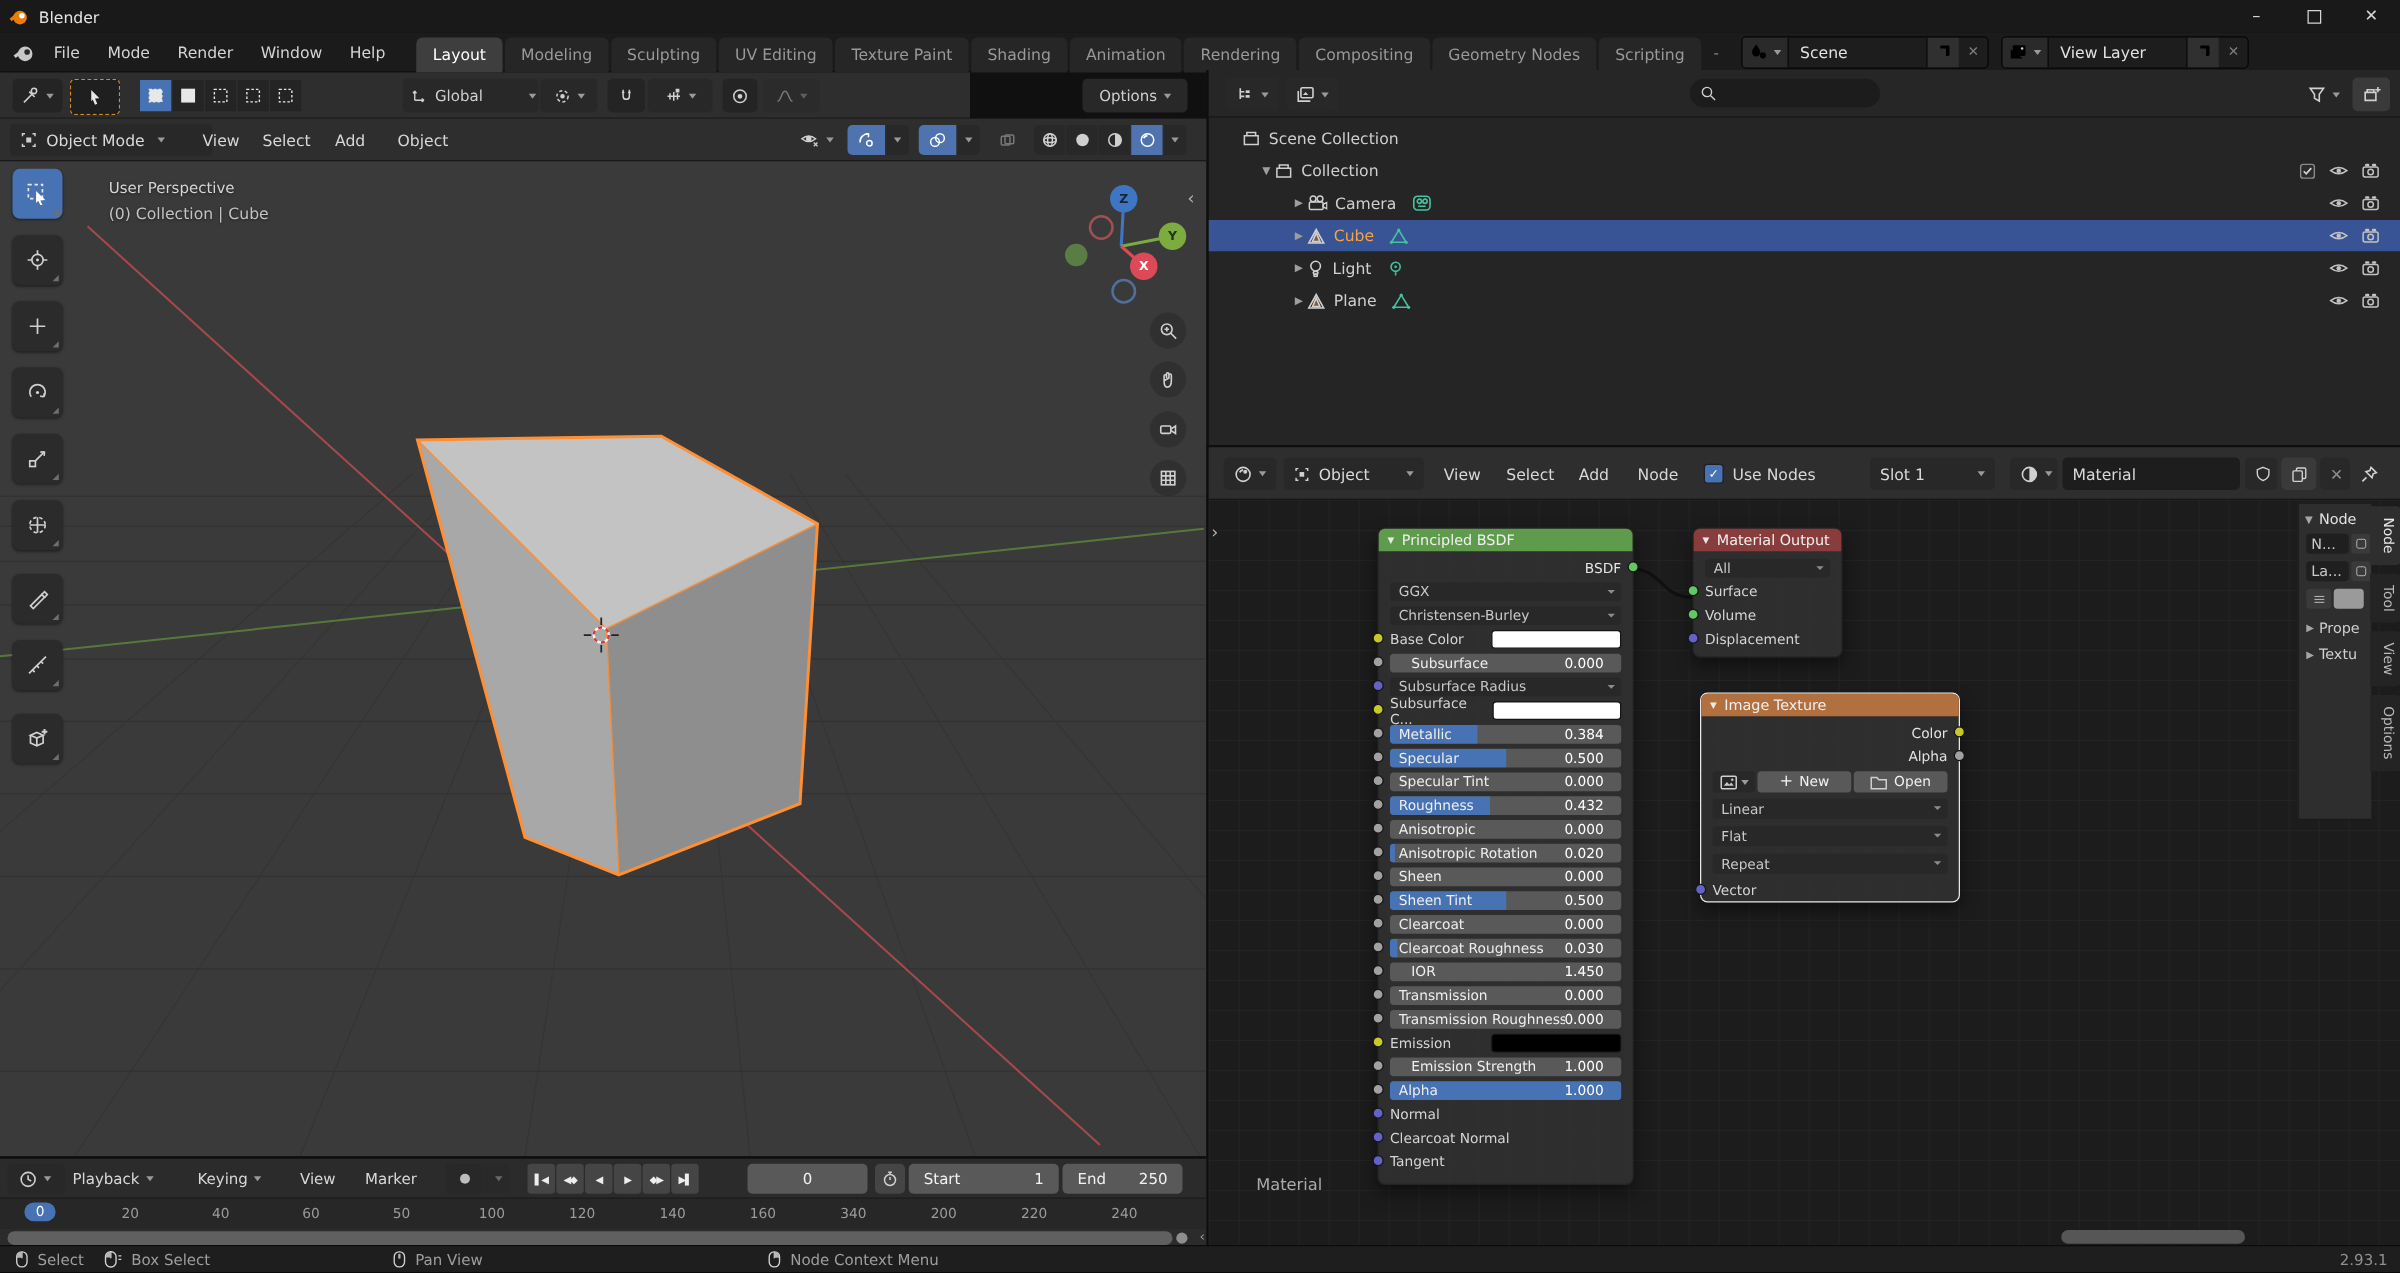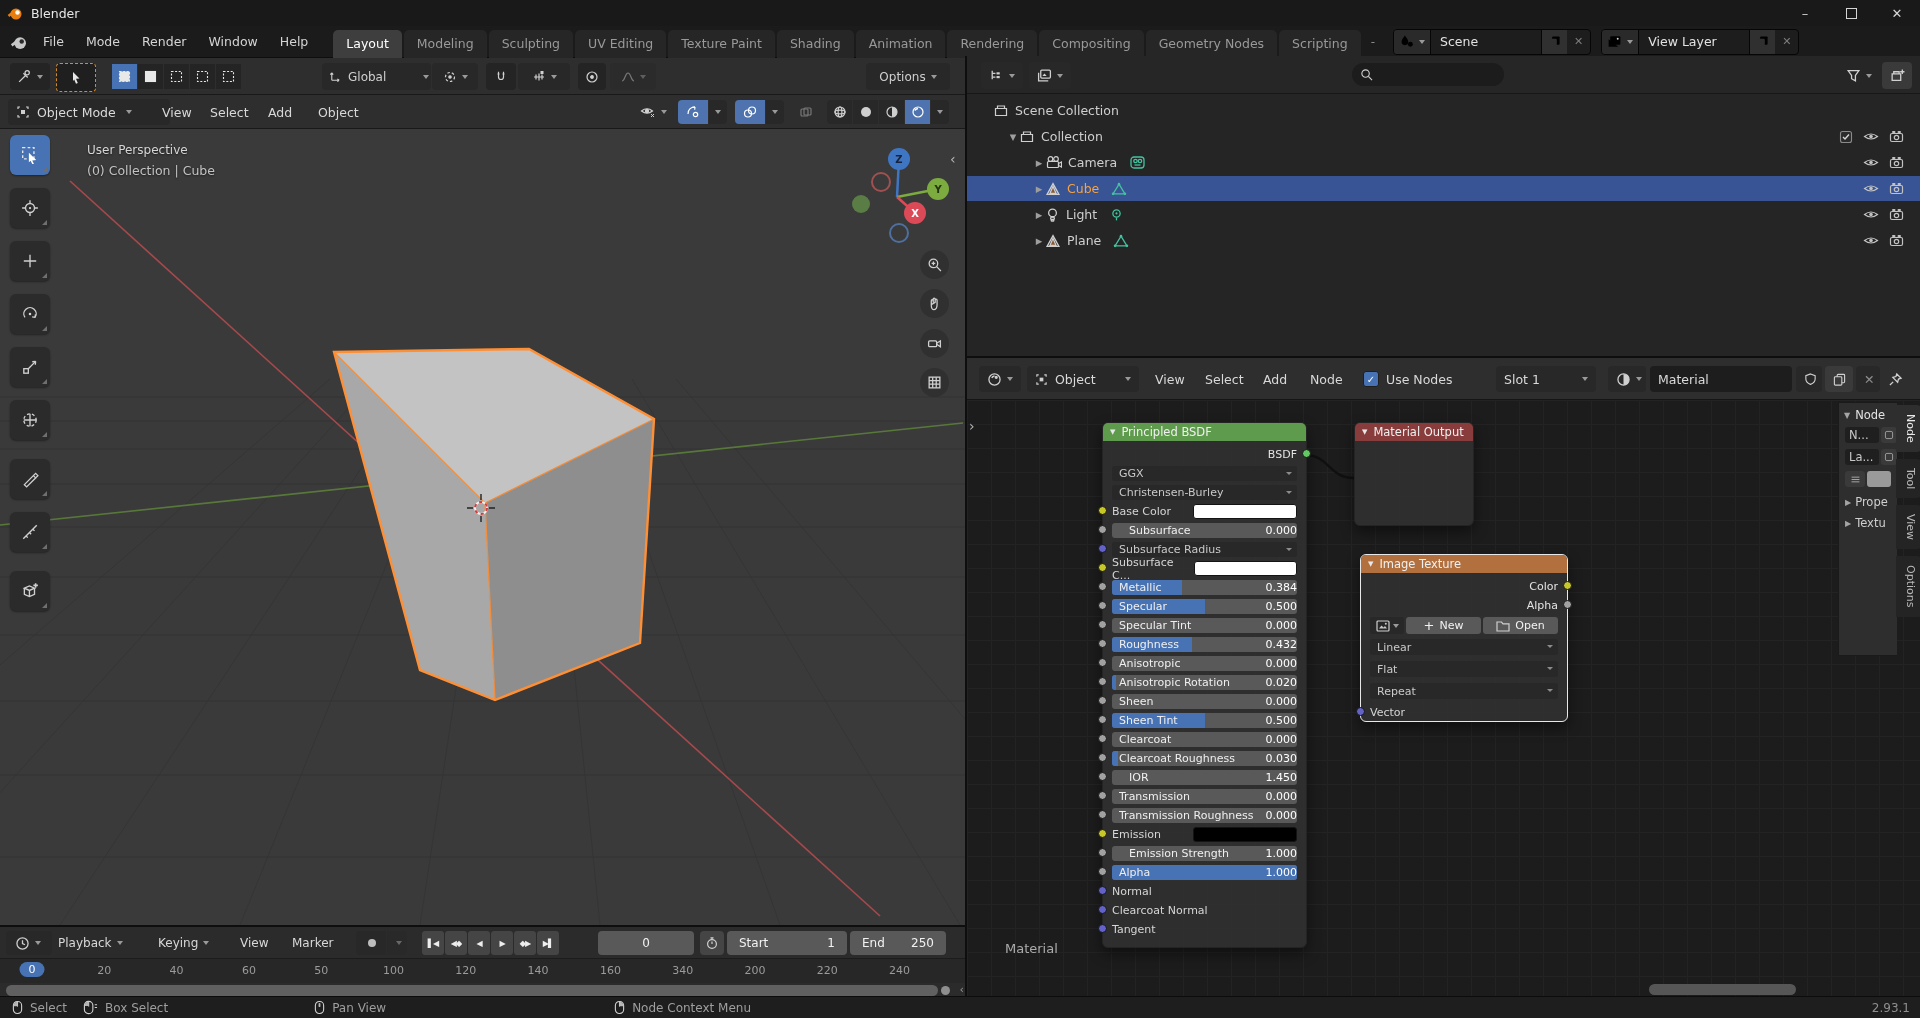--- a/index.html
+++ b/index.html
@@ -26,21 +26,21 @@
   .ws-tab{background:#262626;color:#999;font-size:12.5px;padding:6px 13px 7px;margin-right:2px;border-radius:5px 5px 0 0;white-space:nowrap;}
   .ws-tab.active{background:#3e3e3e;color:#fff;}
   #ws-dash{color:#8a8a8a;margin:0 8px;}
   .idblock{display:flex;align-items:center;height:24px;background:#1d1d1d;border:1px solid #060606;border-radius:4px;overflow:hidden;margin-left:10px;}
   .idblock .iseg{background:#2a2a2a;height:100%;display:flex;align-items:center;padding:0 5px;border-right:1px solid #060606;}
   .idblock .itext{padding:0 9px;color:#e2e2e2;font-size:12.5px;min-width:92px;}
   .idblock .ibtn{background:#303030;height:100%;display:flex;align-items:center;padding:0 6px;border-left:1px solid #060606;}
   .idblock .ix{color:#7d7d7d;padding:0 7px;font-size:11px;}
 
   
-  #toolsettings{left:0;top:58px;width:965px;height:37px;background:#2e2e2e;border-bottom:1px solid #191919;box-sizing:border-box;padding-left:21px;}
+  #toolsettings{left:0;top:58px;width:776px;height:37px;background:#2e2e2e;border-bottom:1px solid #191919;box-sizing:border-box;padding-left:21px;}
   .tsbtn{position:absolute;top:5px;height:27px;background:#242424;border-radius:4px;display:flex;align-items:center;justify-content:center;color:#cfcfcf;}
   .tsbtn.lite{background:#282828;}
   .modebtn{position:absolute;top:6px;width:25px;height:25px;background:#242424;display:flex;align-items:center;justify-content:center;}
   .modebtn.active{background:#4772b3;}
 
   
   #outliner{left:965px;top:56px;width:955px;height:300px;background:#252525;border-left:2px solid #0e0e0e;box-sizing:border-box;}
   #outliner-header{position:absolute;left:0;top:0;width:100%;height:38px;background:#262626;border-bottom:1px solid #171717;box-sizing:border-box;}
   #ol-search{position:absolute;left:385px;top:7px;width:152px;height:23px;background:#1c1c1c;border-radius:12px;display:flex;align-items:center;padding-left:8px;box-sizing:border-box;}
   .olrow{position:absolute;left:0;width:100%;height:25px;display:flex;align-items:center;font-size:12.5px;color:#cfcfcf;}
@@ -88,21 +88,21 @@
   .nbody{position:relative;padding:6px 9px 0;}
   .nrow{position:relative;height:15px;margin-bottom:4px;display:flex;align-items:center;}
   .sock{position:absolute;width:9px;height:9px;border-radius:50%;border:1px solid #141414;top:2px;box-sizing:border-box;}
   .sock.l{left:-14px;} .sock.r{right:-14px;}
   .nmenu{position:relative;flex:1;height:15px;background:#282828;border-radius:3px;color:#c9c9c9;display:flex;align-items:center;padding:0 7px;}
   .nmenu::after{content:"";position:absolute;right:5px;top:6px;border-left:3px solid transparent;border-right:3px solid transparent;border-top:3.5px solid #8c8c8c;}
   .nslider{position:relative;flex:1;height:15px;background:#595959;border-radius:3px;overflow:hidden;display:flex;align-items:center;}
   .nslider .fill{position:absolute;left:0;top:0;bottom:0;background:#4772b3;}
   .nslider .slbl{position:relative;margin-left:7px;color:#efefef;flex:1;white-space:nowrap;overflow:hidden;}
   .nslider .slbl.ind{margin-left:17px;}
-  .nslider .sval{position:relative;margin-right:0;color:#fff;}
+  .nslider .sval{position:relative;margin-right:14px;color:#fff;}
   .nswatch{width:104px;height:15px;border-radius:3px;border:1px solid #141414;margin-left:auto;box-sizing:border-box;}
   .rout{justify-content:flex-end;color:#e3e3e3;}
   .ibrow{display:flex;gap:2px;height:17px;margin-bottom:5px;}
   .ibtn2{background:#595959;border-radius:3px;color:#f2f2f2;display:flex;align-items:center;justify-content:center;flex:1;gap:5px;}
   .iimg{background:#282828;border-radius:3px;width:34px;display:flex;align-items:center;justify-content:center;}
 
   
   #npanel{position:absolute;left:871px;top:2px;width:58px;height:252px;background:#2e2e2e;border:1px solid #1a1a1a;border-right:none;font-size:11.5px;overflow:hidden;}
   .npfield{display:flex;align-items:center;height:18px;margin:4px 0 0 6px;}
   .npfield .fld{background:#1f1f1f;border-radius:3px;height:16px;display:flex;align-items:center;padding:0 4px;color:#c9c9c9;width:26px;}
@@ -1090,20 +1090,37 @@
               <span>Tangent</span>
             </div>
           </div>
       </div>
 
       <div class="node" style="left:387px;top:22px;width:118px;height:102px">
         <div class="nhead" style="background:#883c3c">
           <span class="tri">▼</span>
           <span>Material Output</span>
         </div>
+        <div class="nbody" id="out-rows">
+          <div class="nrow">
+              <div class="nmenu">All</div>
+            </div>
+        <div class="nrow">
+              <span class="sock l" style="background: rgb(99, 199, 99);"></span>
+              <span>Surface</span>
+            </div>
+            <div class="nrow">
+              <span class="sock l" style="background: rgb(99, 199, 99);"></span>
+              <span>Volume</span>
+            </div>
+            <div class="nrow">
+              <span class="sock l" style="background: rgb(99, 99, 199);"></span>
+              <span>Displacement</span>
+            </div>
+          </div>
       </div>
 
       <div class="node selwhite" style="left:393px;top:154px;width:206px;height:166px">
         <div class="nhead" style="background:#b2703e">
           <span class="tri">▼</span>
           <span>Image Texture</span>
         </div>
         <div class="nbody" id="img-rows">
             <div class="nrow rout">
               <span>Color</span>

